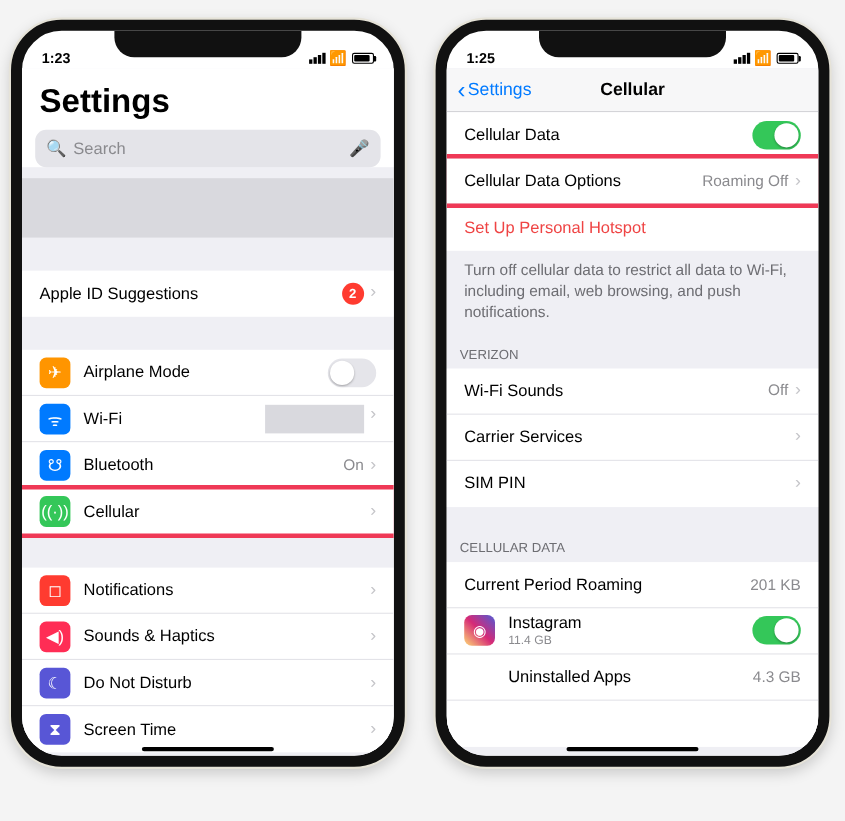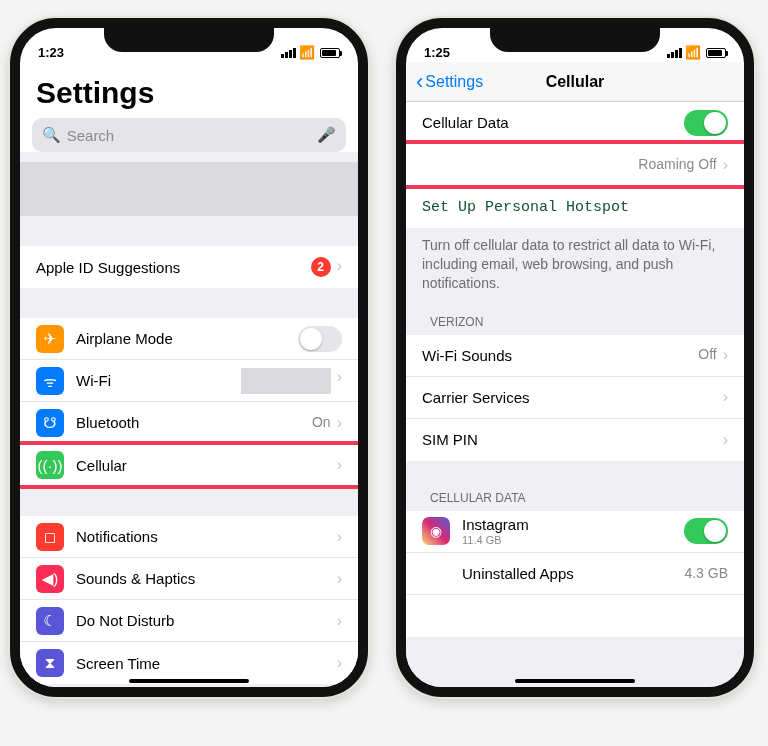--- a/index.html
+++ b/index.html
@@ -72,23 +72,23 @@
   .toggle.on{background:#34c759;} .toggle.on .knob{left:20px;}
   .redacted{background:#d9d9de;width:90px;height:26px;margin-left:auto;}
   .highlight-red{ position:absolute; border:4px solid #ef3956; border-radius:4px; pointer-events:none; }
 
   .topnav {
     height:40px; background:#f7f7f8; border-bottom:1px solid #d0d0d4;
     display:flex; align-items:center; padding:0 10px; font-size:16px;
   }
   .topnav .back{ color:#007aff; display:flex; align-items:center; gap:2px;}
   .topnav .title{ position:absolute; left:50%; transform:translateX(-50%); font-weight:600; }
-  .section-header{ font-size:12px; color:#6d6d72; padding:14px 24px 6px; text-transform:uppercase;}
+  .section-header{ font-size:12px; color:#6d6d72; padding:14px 12px 6px; text-transform:uppercase;}
   .section-footer{ font-size:14px; color:#6d6d72; padding:8px 16px; line-height:1.35;}
-  .link-row{ color:#14532d;font-family:Liberation Mono, monospace; }
+  .link-row{ color:#ef4444; }
   .app-icon{
     width:28px;height:28px;border-radius:7px;margin-right:12px;
     display:flex;align-items:center;justify-content:center;font-size:14px;color:#fff;
   }
   .sub{font-size:11px;color:#8a8a8e;display:block;margin-top:1px;}
   .home-ind{position:absolute;bottom:4px;left:50%;transform:translateX(-50%);width:120px;height:4px;border-radius:2px;background:#000;z-index:6;}
   .signal{display:inline-flex;gap:1.5px;align-items:flex-end;}
   .signal i{width:2.5px;background:#000;display:block;}
   .signal i:nth-child(1){height:4px}.signal i:nth-child(2){height:6px}.signal i:nth-child(3){height:8px}.signal i:nth-child(4){height:10px}
   .batt{width:20px;height:10px;border:1px solid #000;border-radius:2px;position:relative;}
@@ -231,20 +231,21 @@
     </div>
 
     <div class="group first">
       <div class="row">
         <span>Cellular Data</span>
         <span class="toggle on">
             <span class="knob"></span>
           </span>
       </div>
       <div class="row" style="position:relative">
+        <span>Cellular Data Options</span>
         <span class="right-detail">
           <span>Roaming Off</span>
           <span class="chev">›</span>
         </span>
         <span class="highlight-red" style="left:-4px;right:-4px;top:-4px;bottom:-4px"></span>
       </div>
       <div class="row link-row">
         <span>Set Up Personal Hotspot</span>
       </div>
     </div>
@@ -269,20 +270,24 @@
           <span>SIM PIN</span>
           <span class="right-detail">
             <span class="chev">›</span>
           </span>
         </div>
       </div>
 
 
     <div class="section-header" style="padding-top:30px">CELLULAR DATA</div>
     <div class="group" style="margin-top:0" id="usage-rows">
+        <div class="row">
+          <span>Current Period Roaming</span>
+          <span class="right-detail">201 KB</span>
+        </div>
         <div class="row">
           <span class="app-icon" style="background:linear-gradient(45deg,#feda75,#d62976,#4f5bd5)">◉</span>
           <span>Instagram<span class="sub">11.4 GB</span></span>
           <span class="toggle on">
             <span class="knob"></span>
           </span>
         </div>
         <div class="row">
           <span style="width:28px;margin-right:12px"></span>
           <span>Uninstalled Apps</span>

